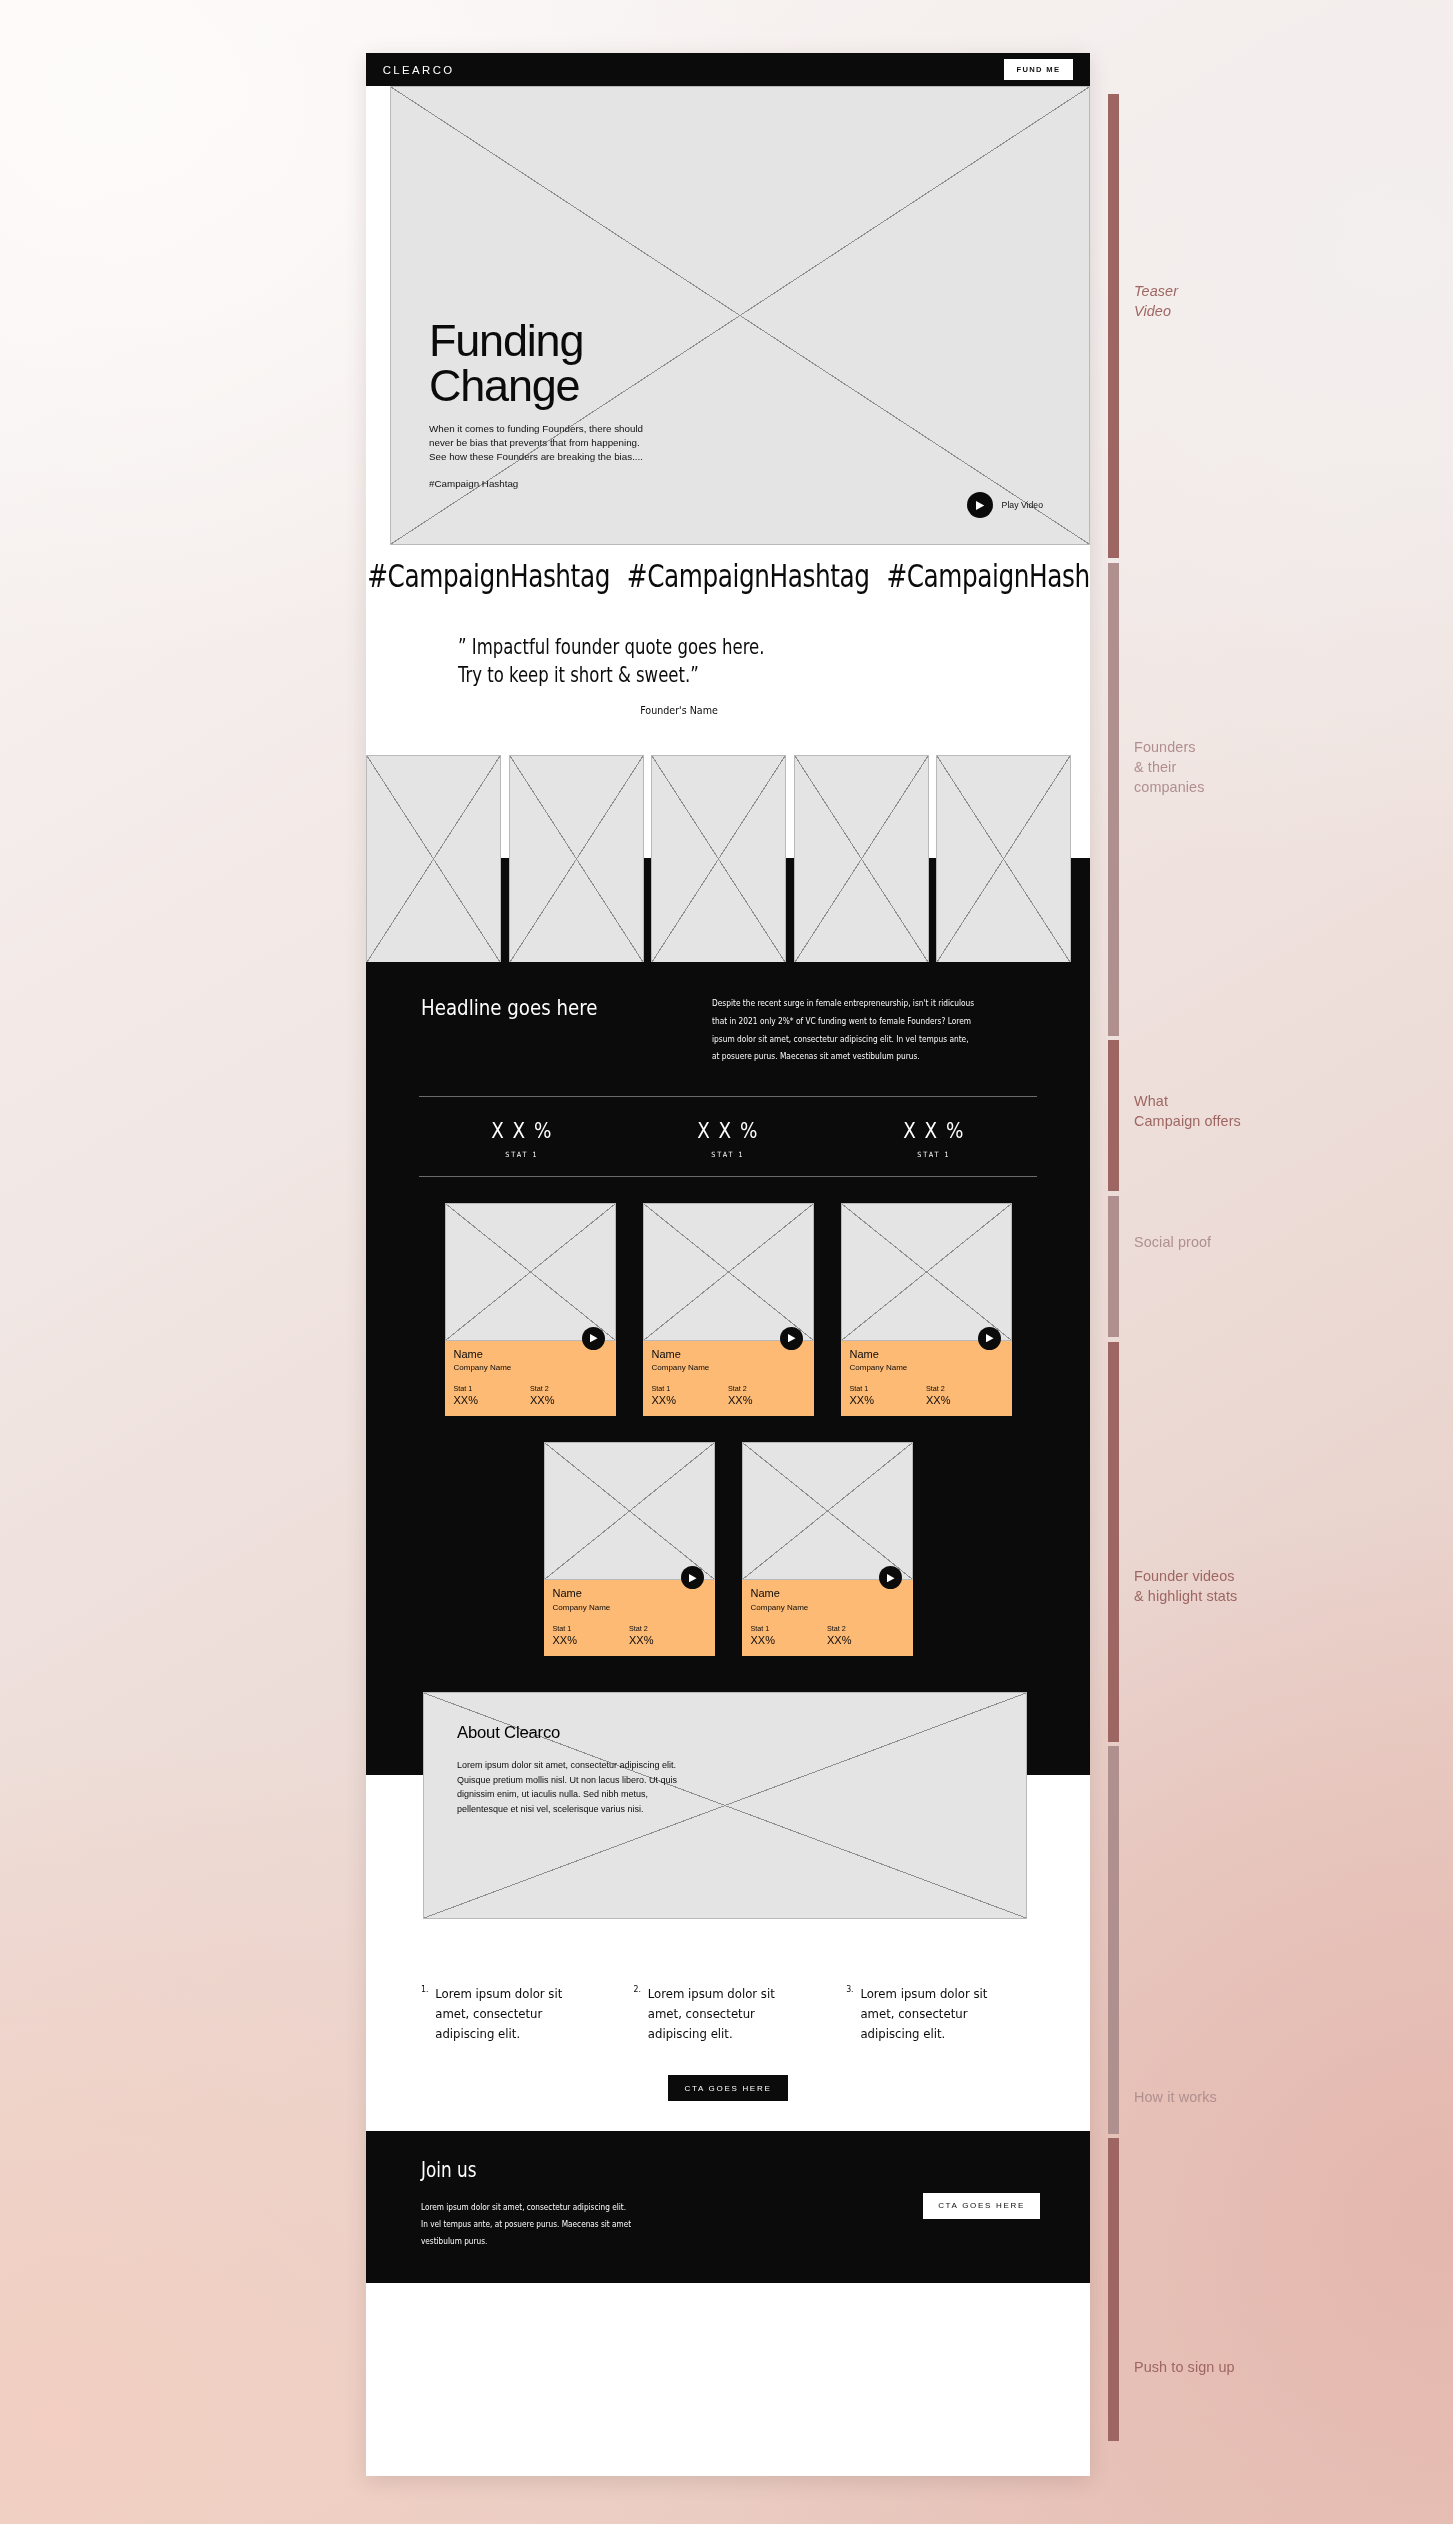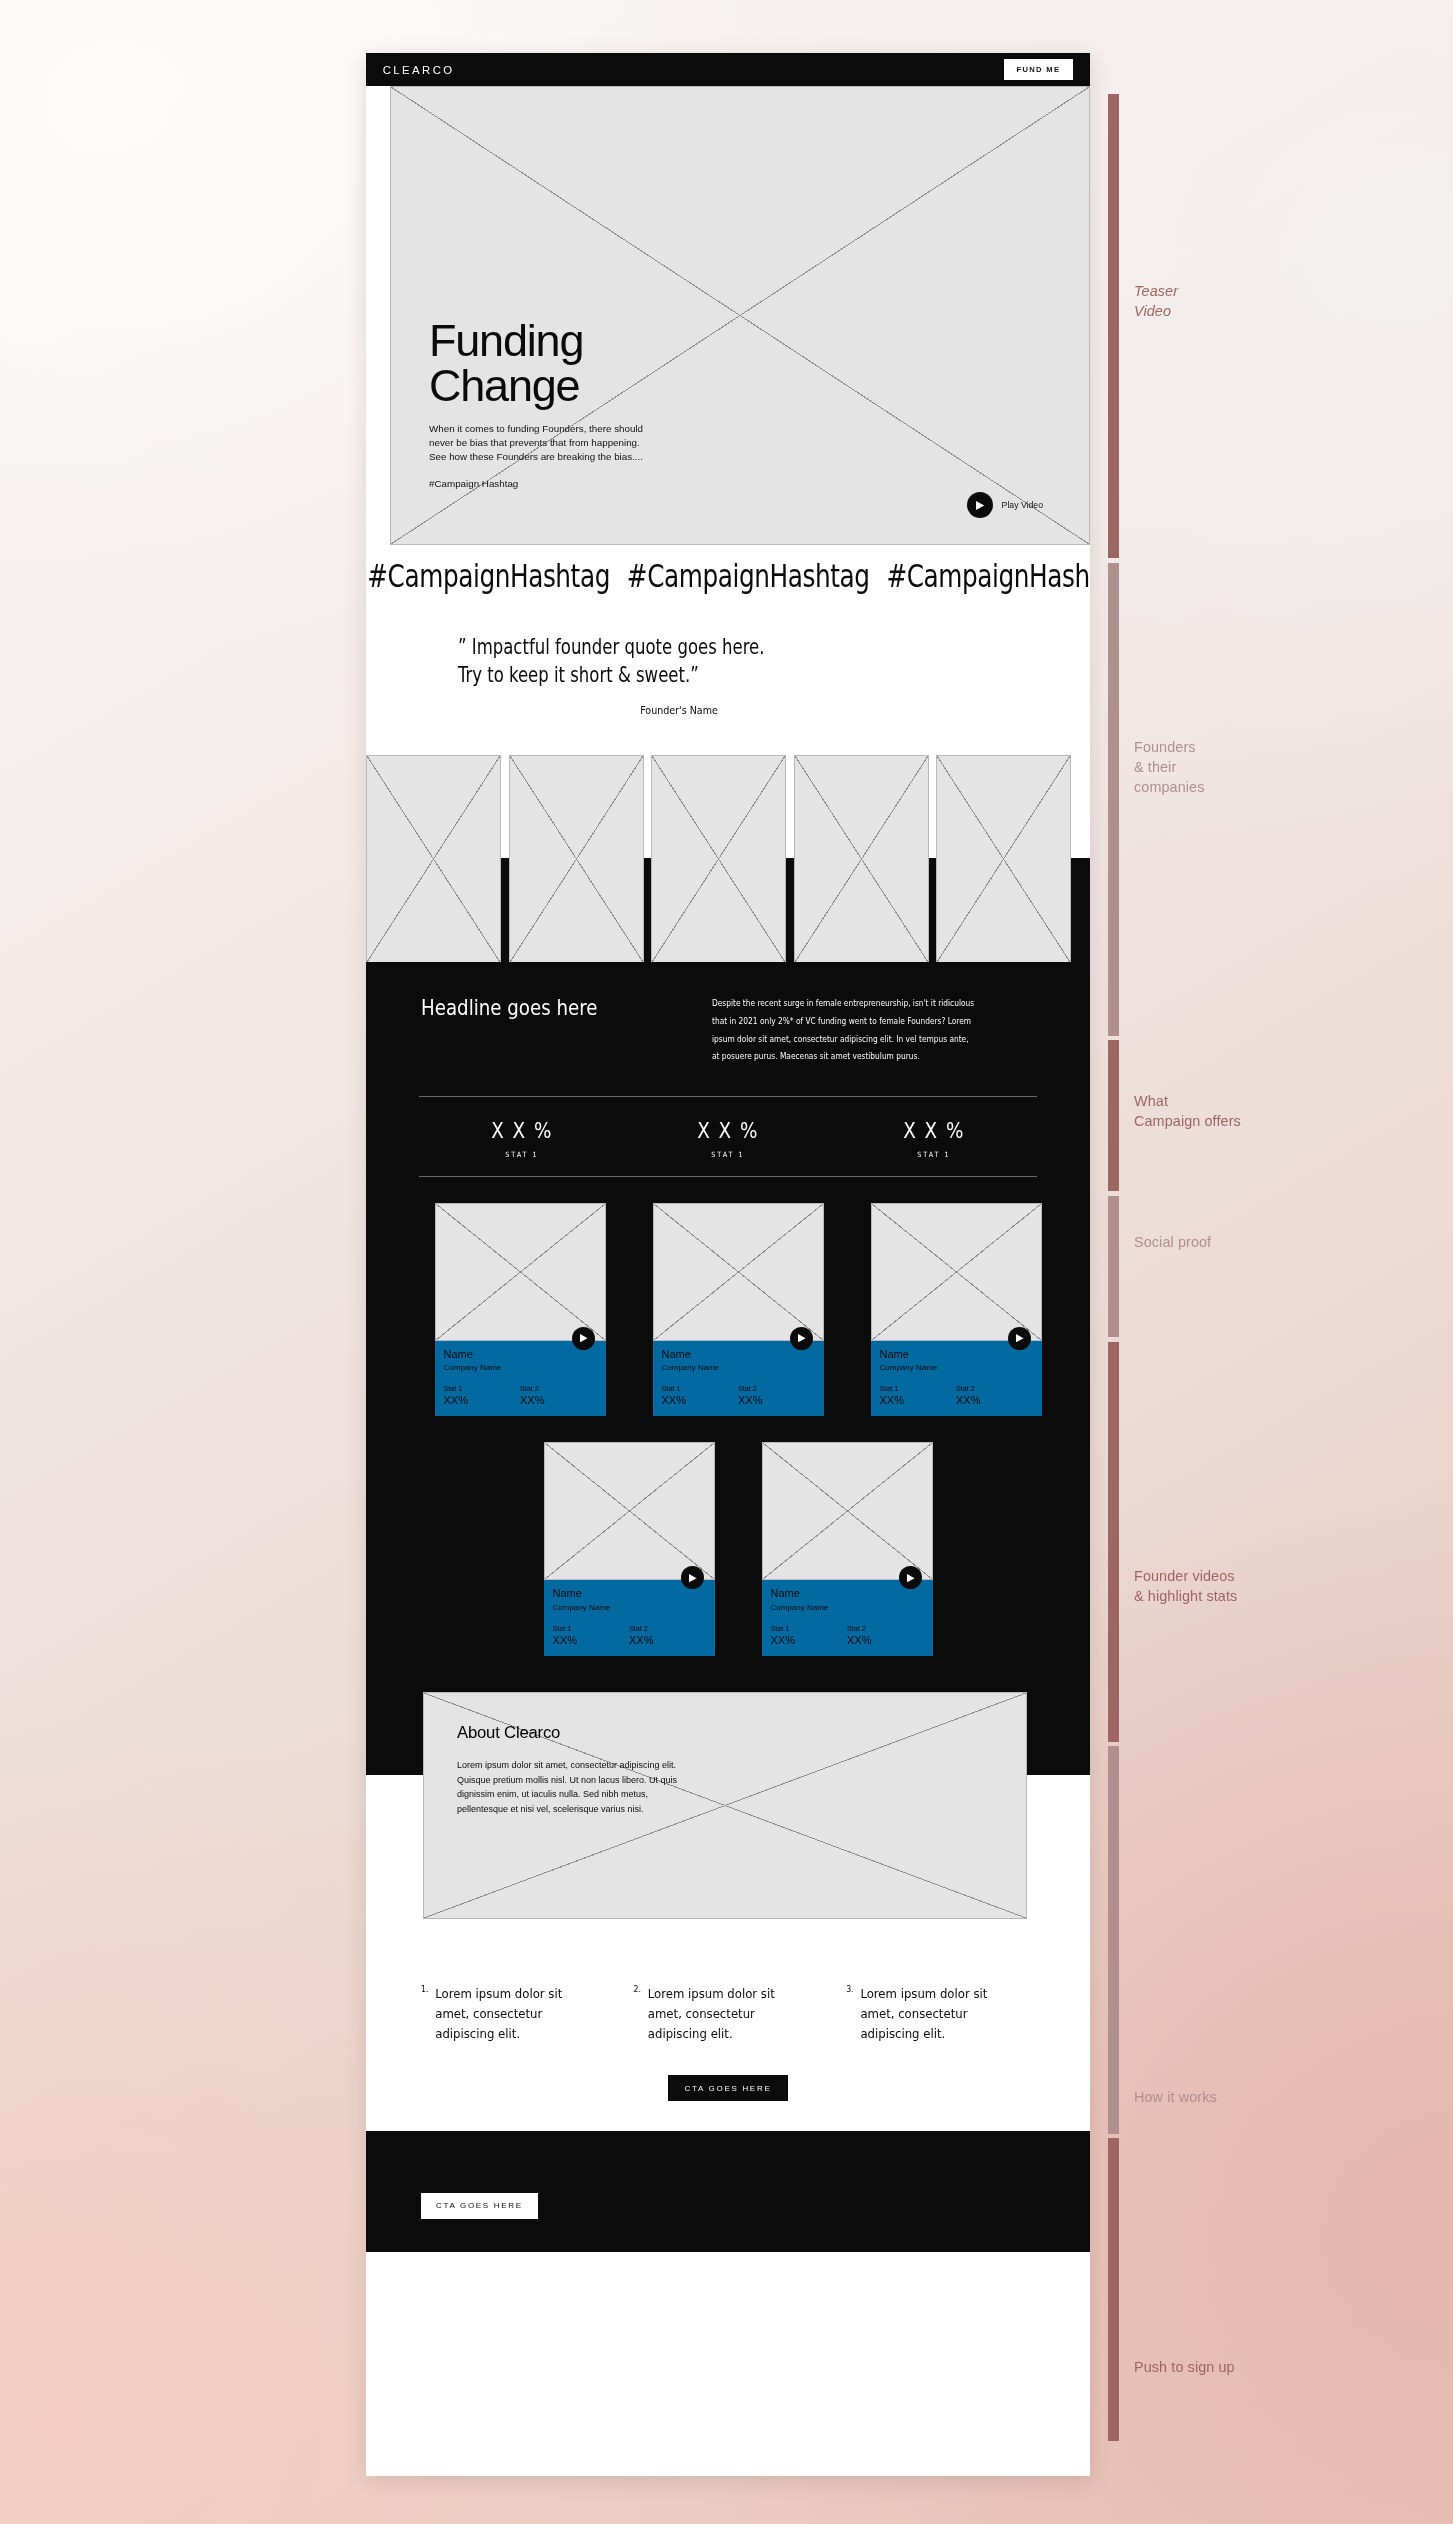--- a/index.html
+++ b/index.html
@@ -155,21 +155,21 @@
     font-family:"Liberation Sans Narrow","DejaVu Sans Condensed","Liberation Sans",sans-serif;
   }
   .stat-lbl {
     margin-top:6.8px; font-size:7.2px; letter-spacing:2px; color:#fff;
     font-family:"Liberation Sans Narrow","DejaVu Sans Condensed","Liberation Sans",sans-serif;
   }
 
   
   .cards-row { display:flex; justify-content:center; gap:27px; padding-top:26px; }
   .cards-row.second { padding-top:26px; padding-bottom:36px; }
-  .vcard { width:171px; background:#0369a1;margin-left:20px; }
+  .vcard { width:171px; background:#fdba74; }
   .vcard-media { position:relative; height:138px; }
   .vcard-media .ph { width:100%; height:100%; }
   .vcard-play {
     position:absolute; right:10.6px; bottom:-9px;
     width:23px; height:23px; border-radius:50%;
     background:#0b0b0b; display:flex; align-items:center; justify-content:center;
     cursor:pointer; z-index:3;
   }
   .vcard-play svg { margin-left:1.5px; }
   .vcard-body { padding:6.8px 9px 10.6px; }
@@ -468,20 +468,24 @@
             <div class="step-num">3.</div>
             <div class="step-txt">Lorem ipsum dolor sit amet, consectetur adipiscing elit.</div>
           </div>
         </div>
 
       <div class="cta-center">
         <button class="cta-btn">CTA GOES HERE</button>
       </div>
 
       <div class="footer">
+        <div class="footer-left">
+          <div class="footer-title">Join us</div>
+          <div class="footer-body">Lorem ipsum dolor sit amet, consectetur adipiscing elit. In vel tempus ante, at posuere purus. Maecenas sit amet vestibulum purus.</div>
+        </div>
         <button class="footer-cta">CTA GOES HERE</button>
       </div>
 
     </div>
   </div>
 
   <div id="rail">
       <div class="rail-bar" style="top: 94px; height: 464px; background: rgb(158, 102, 98);"></div>
       <div class="rail-label" style="top: 282px; color: rgb(158, 102, 98); font-style: italic;">Teaser
 Video</div>

